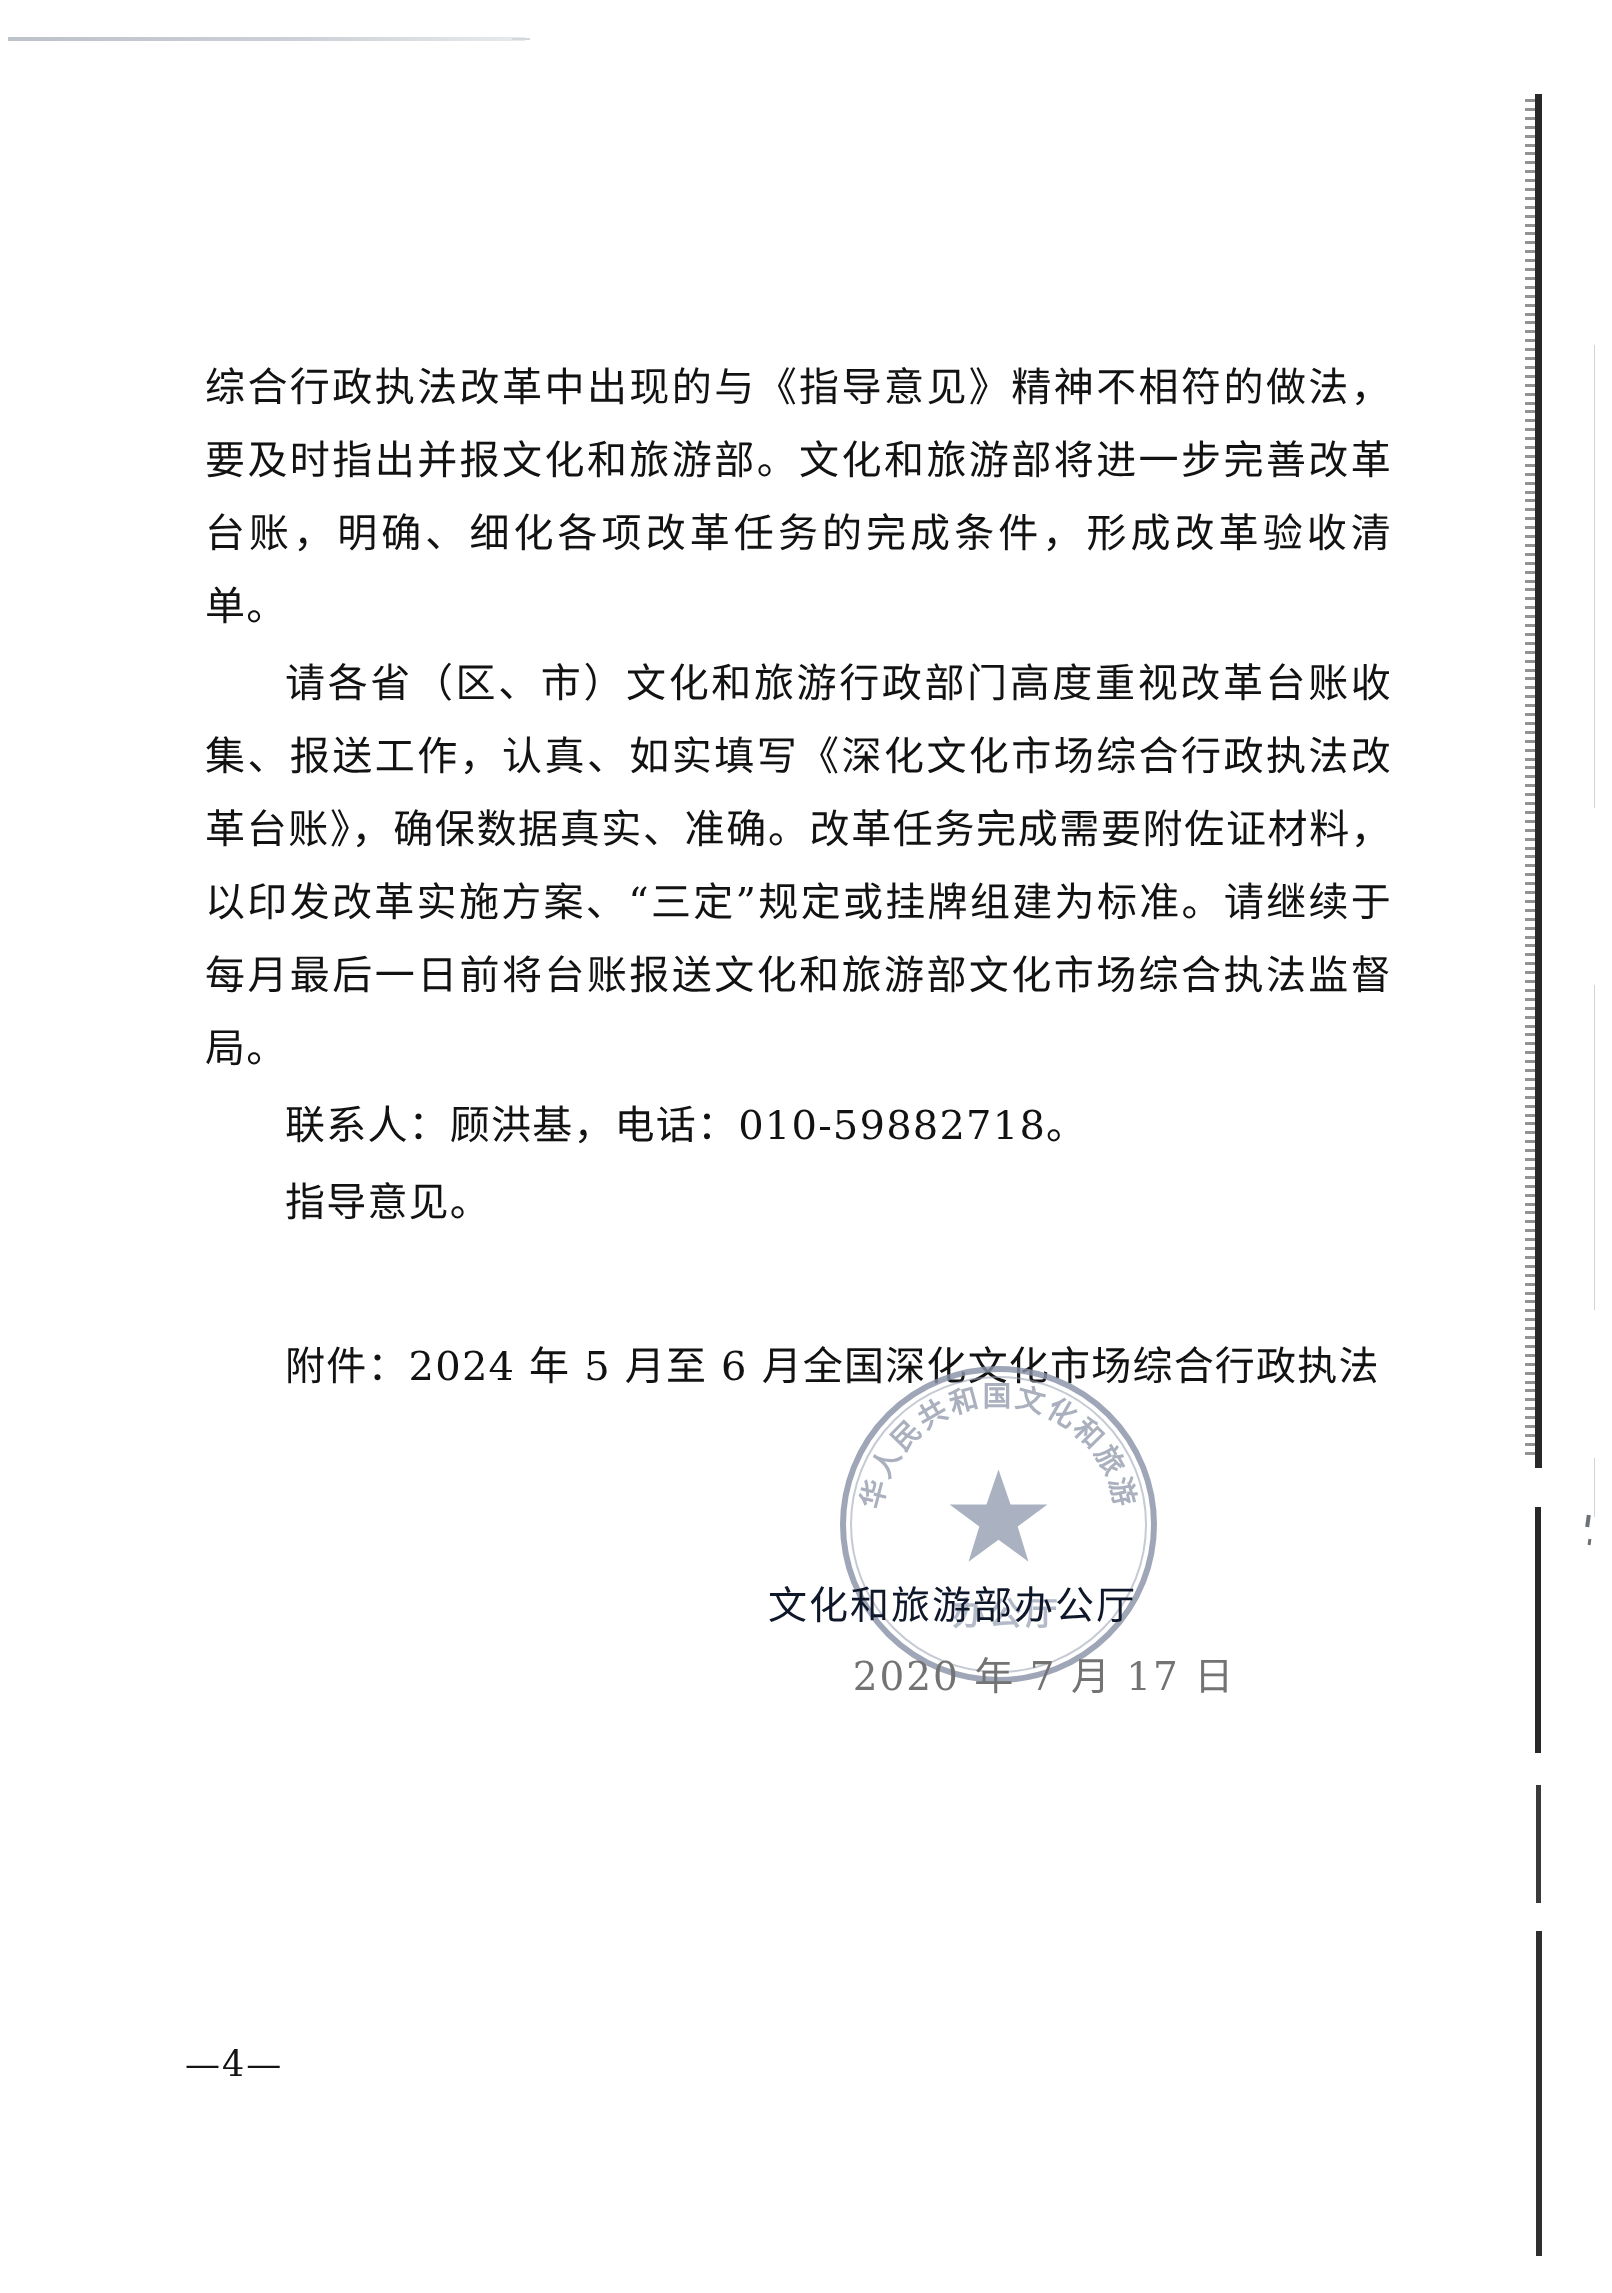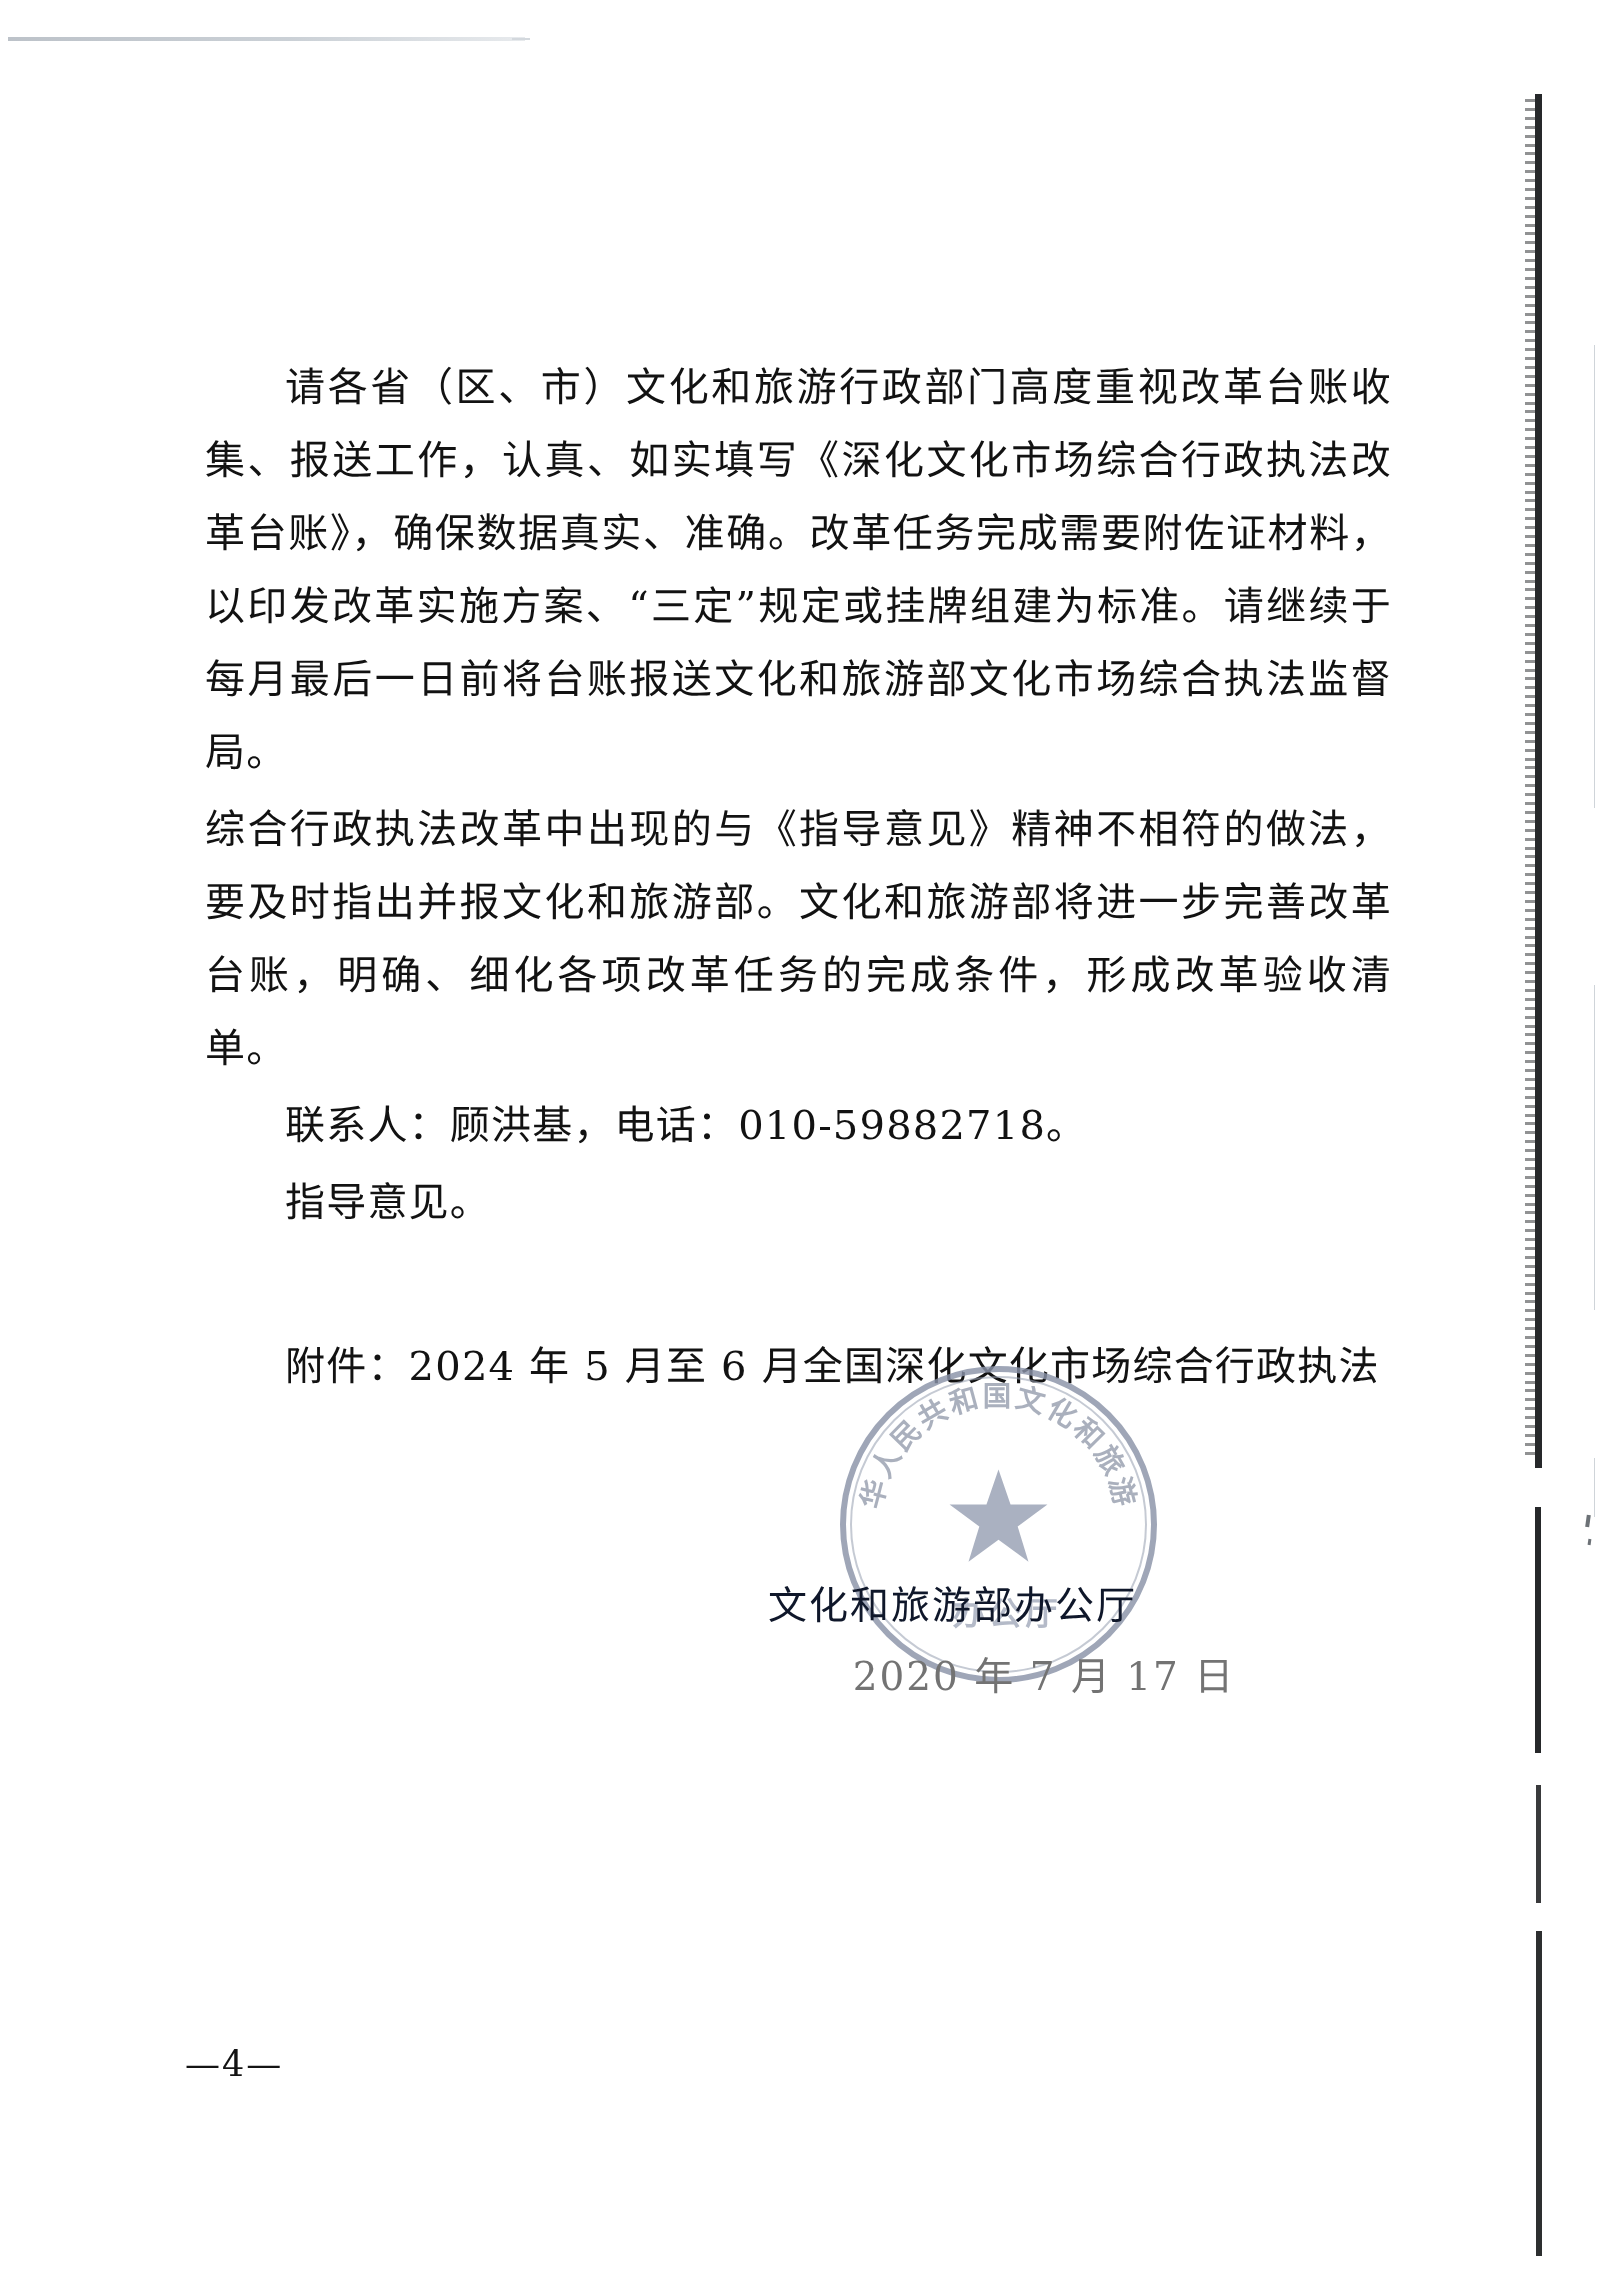--- a/index.html
+++ b/index.html
@@ -257,23 +257,23 @@
   <div class="scan-right-edge seg3"></div>
   <div class="scan-right-edge seg4"></div>
   <div class="scan-right-hairline"></div>
   <div class="scan-right-hairline h2"></div>
   <div class="scan-right-hairline h3"></div>
   <div class="scan-right-speck"></div>
   <div class="scan-right-speck s2"></div>
 
   <div class="doc-body">
 
+    <p class="para">综合行政执法改革中出现的与《指导意见》精神不相符的做法，要及时指出并报文化和旅游部。文化和旅游部将进一步完善改革台账，明确、细化各项改革任务的完成条件，形成改革验收清单。</p>
+
     <p class="para indent">请各省（区、市）文化和旅游行政部门高度重视改革台账收集、报送工作，认真、如实填写《深化文化市场综合行政执法改革台账》，确保数据真实、准确。改革任务完成需要附佐证材料，以印发改革实施方案、“三定”规定或挂牌组建为标准。请继续于每月最后一日前将台账报送文化和旅游部文化市场综合执法监督局。</p>
-
-    <p class="para">综合行政执法改革中出现的与《指导意见》精神不相符的做法，要及时指出并报文化和旅游部。文化和旅游部将进一步完善改革台账，明确、细化各项改革任务的完成条件，形成改革验收清单。</p>
 
     <p class="para indent">联系人：顾洪基，电话：010-59882718。</p>
 
     <p class="para indent">指导意见。</p>
 
     <div class="para-gap-lg"></div>
 
     <div class="attach-block">
       <div class="attach-line-1">附件：2024 年 5 月至 6 月全国深化文化市场综合行政执法</div>
     </div>

